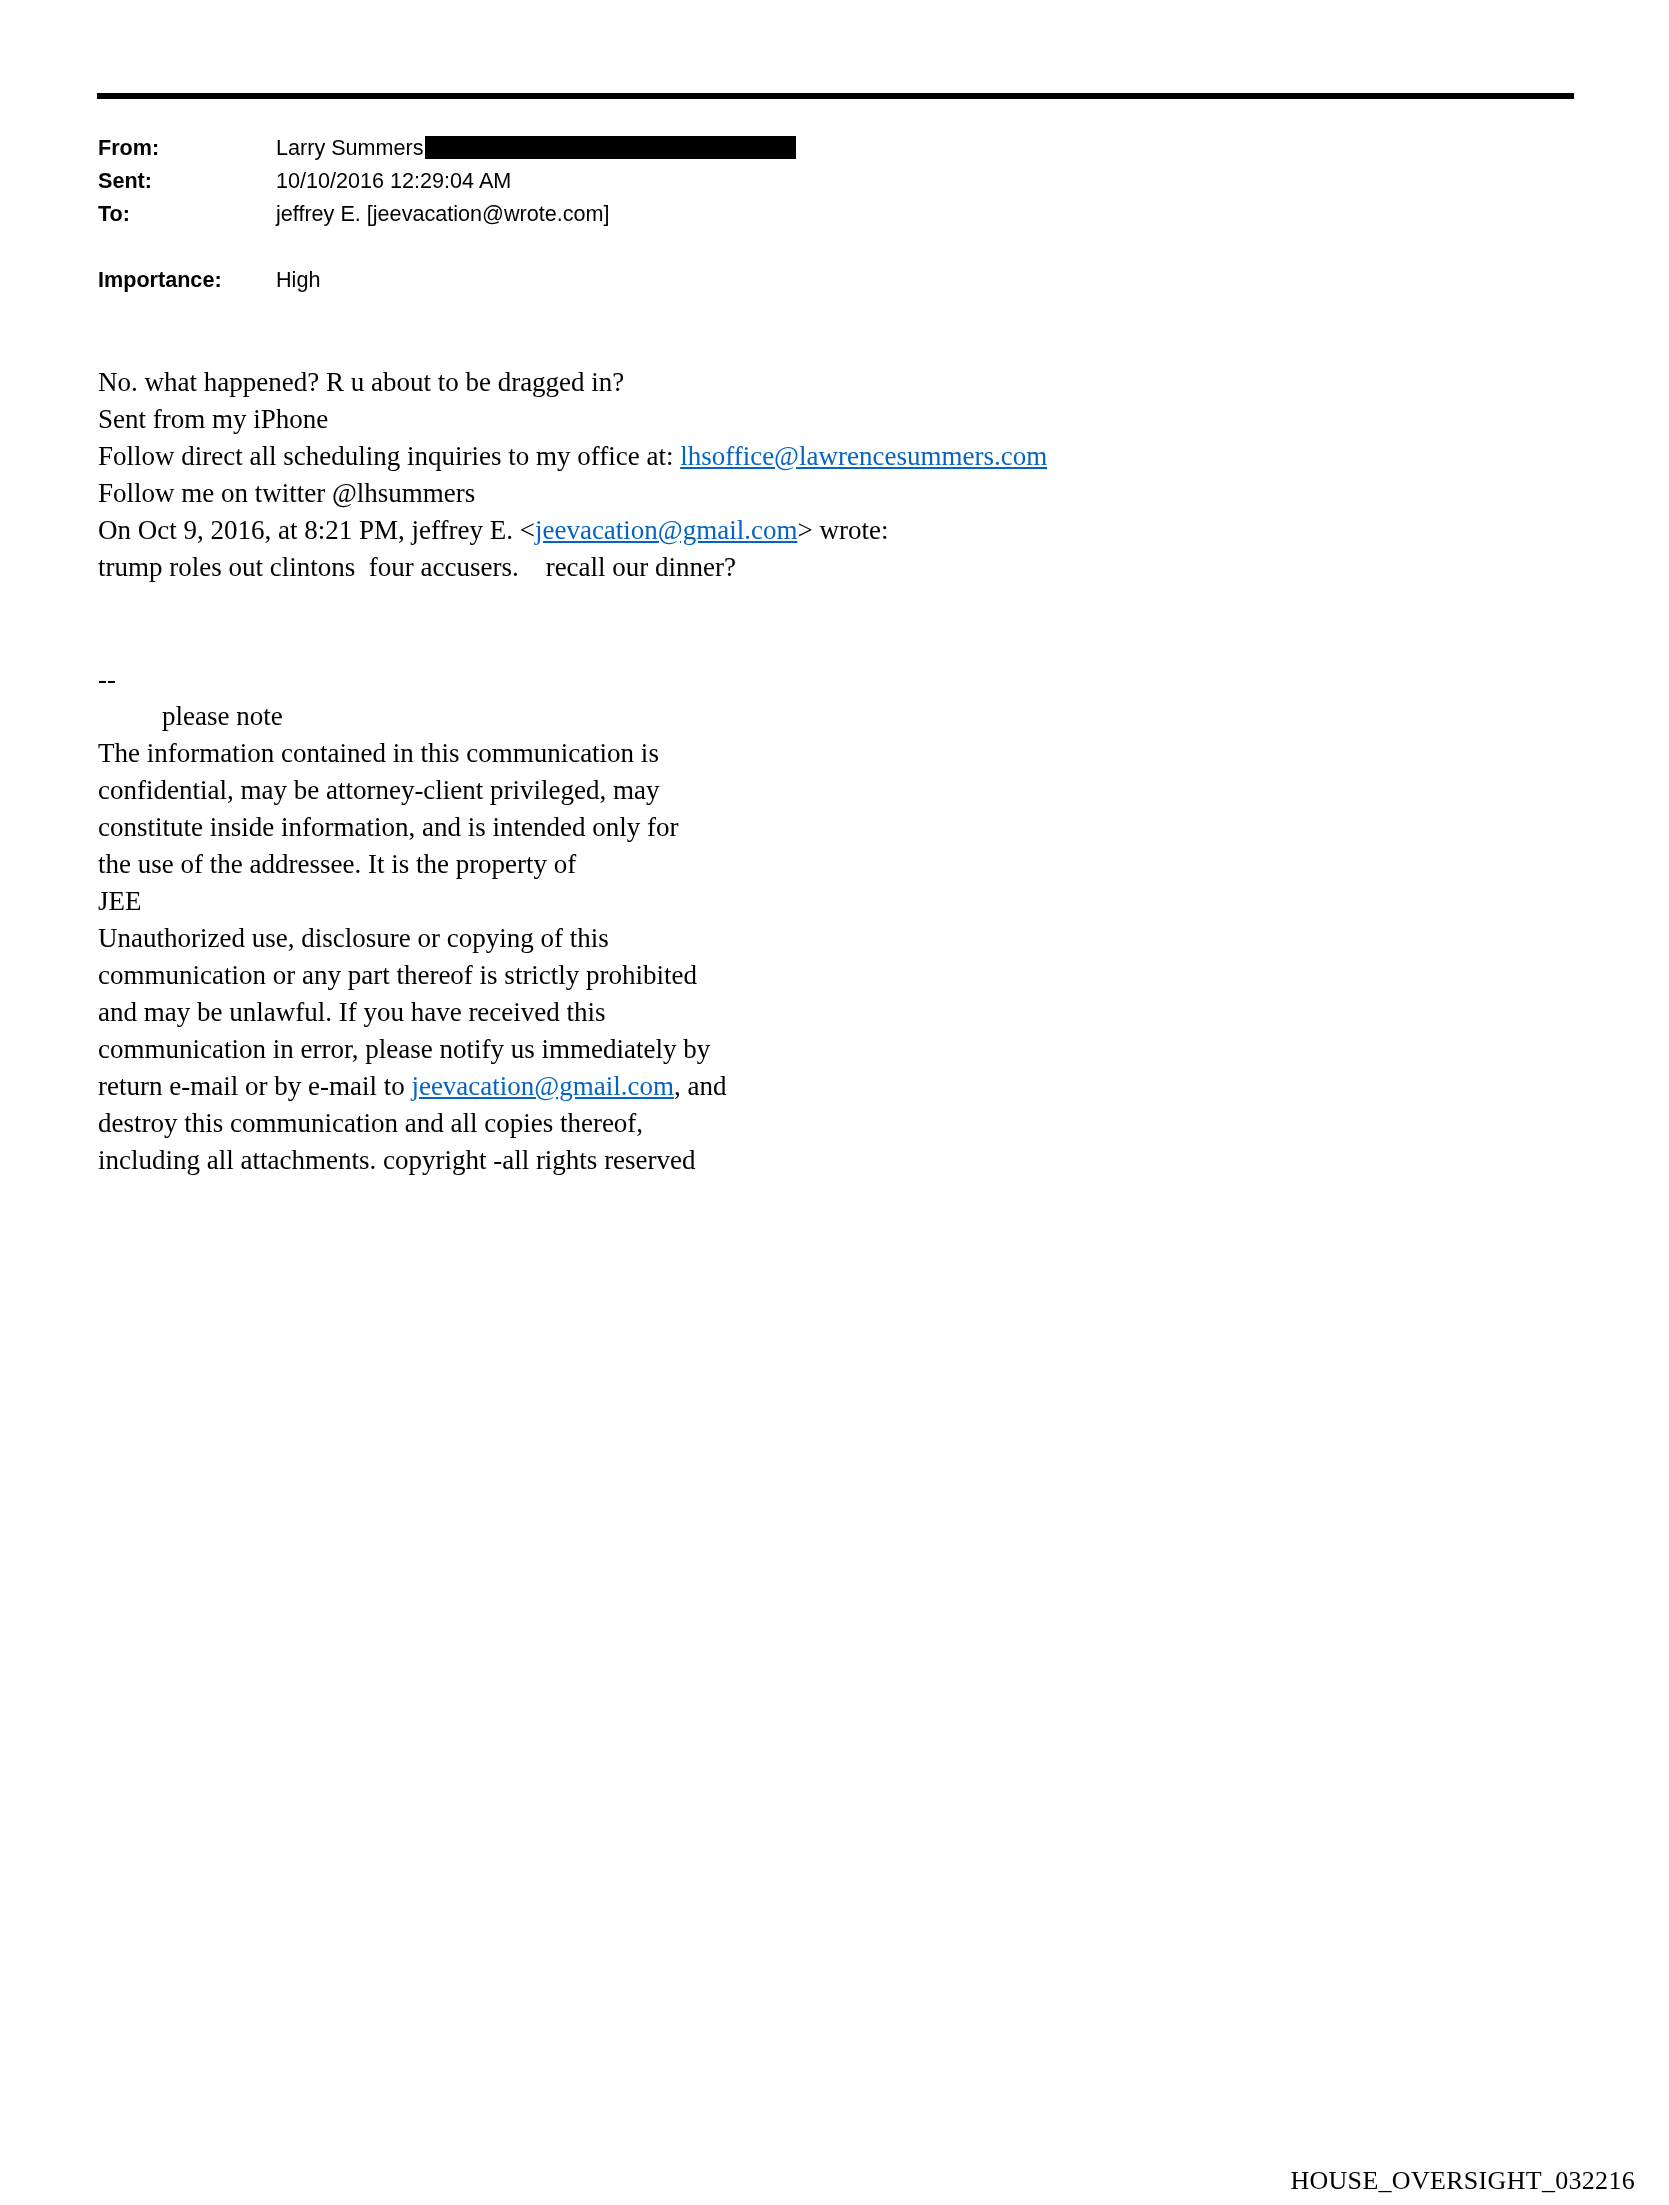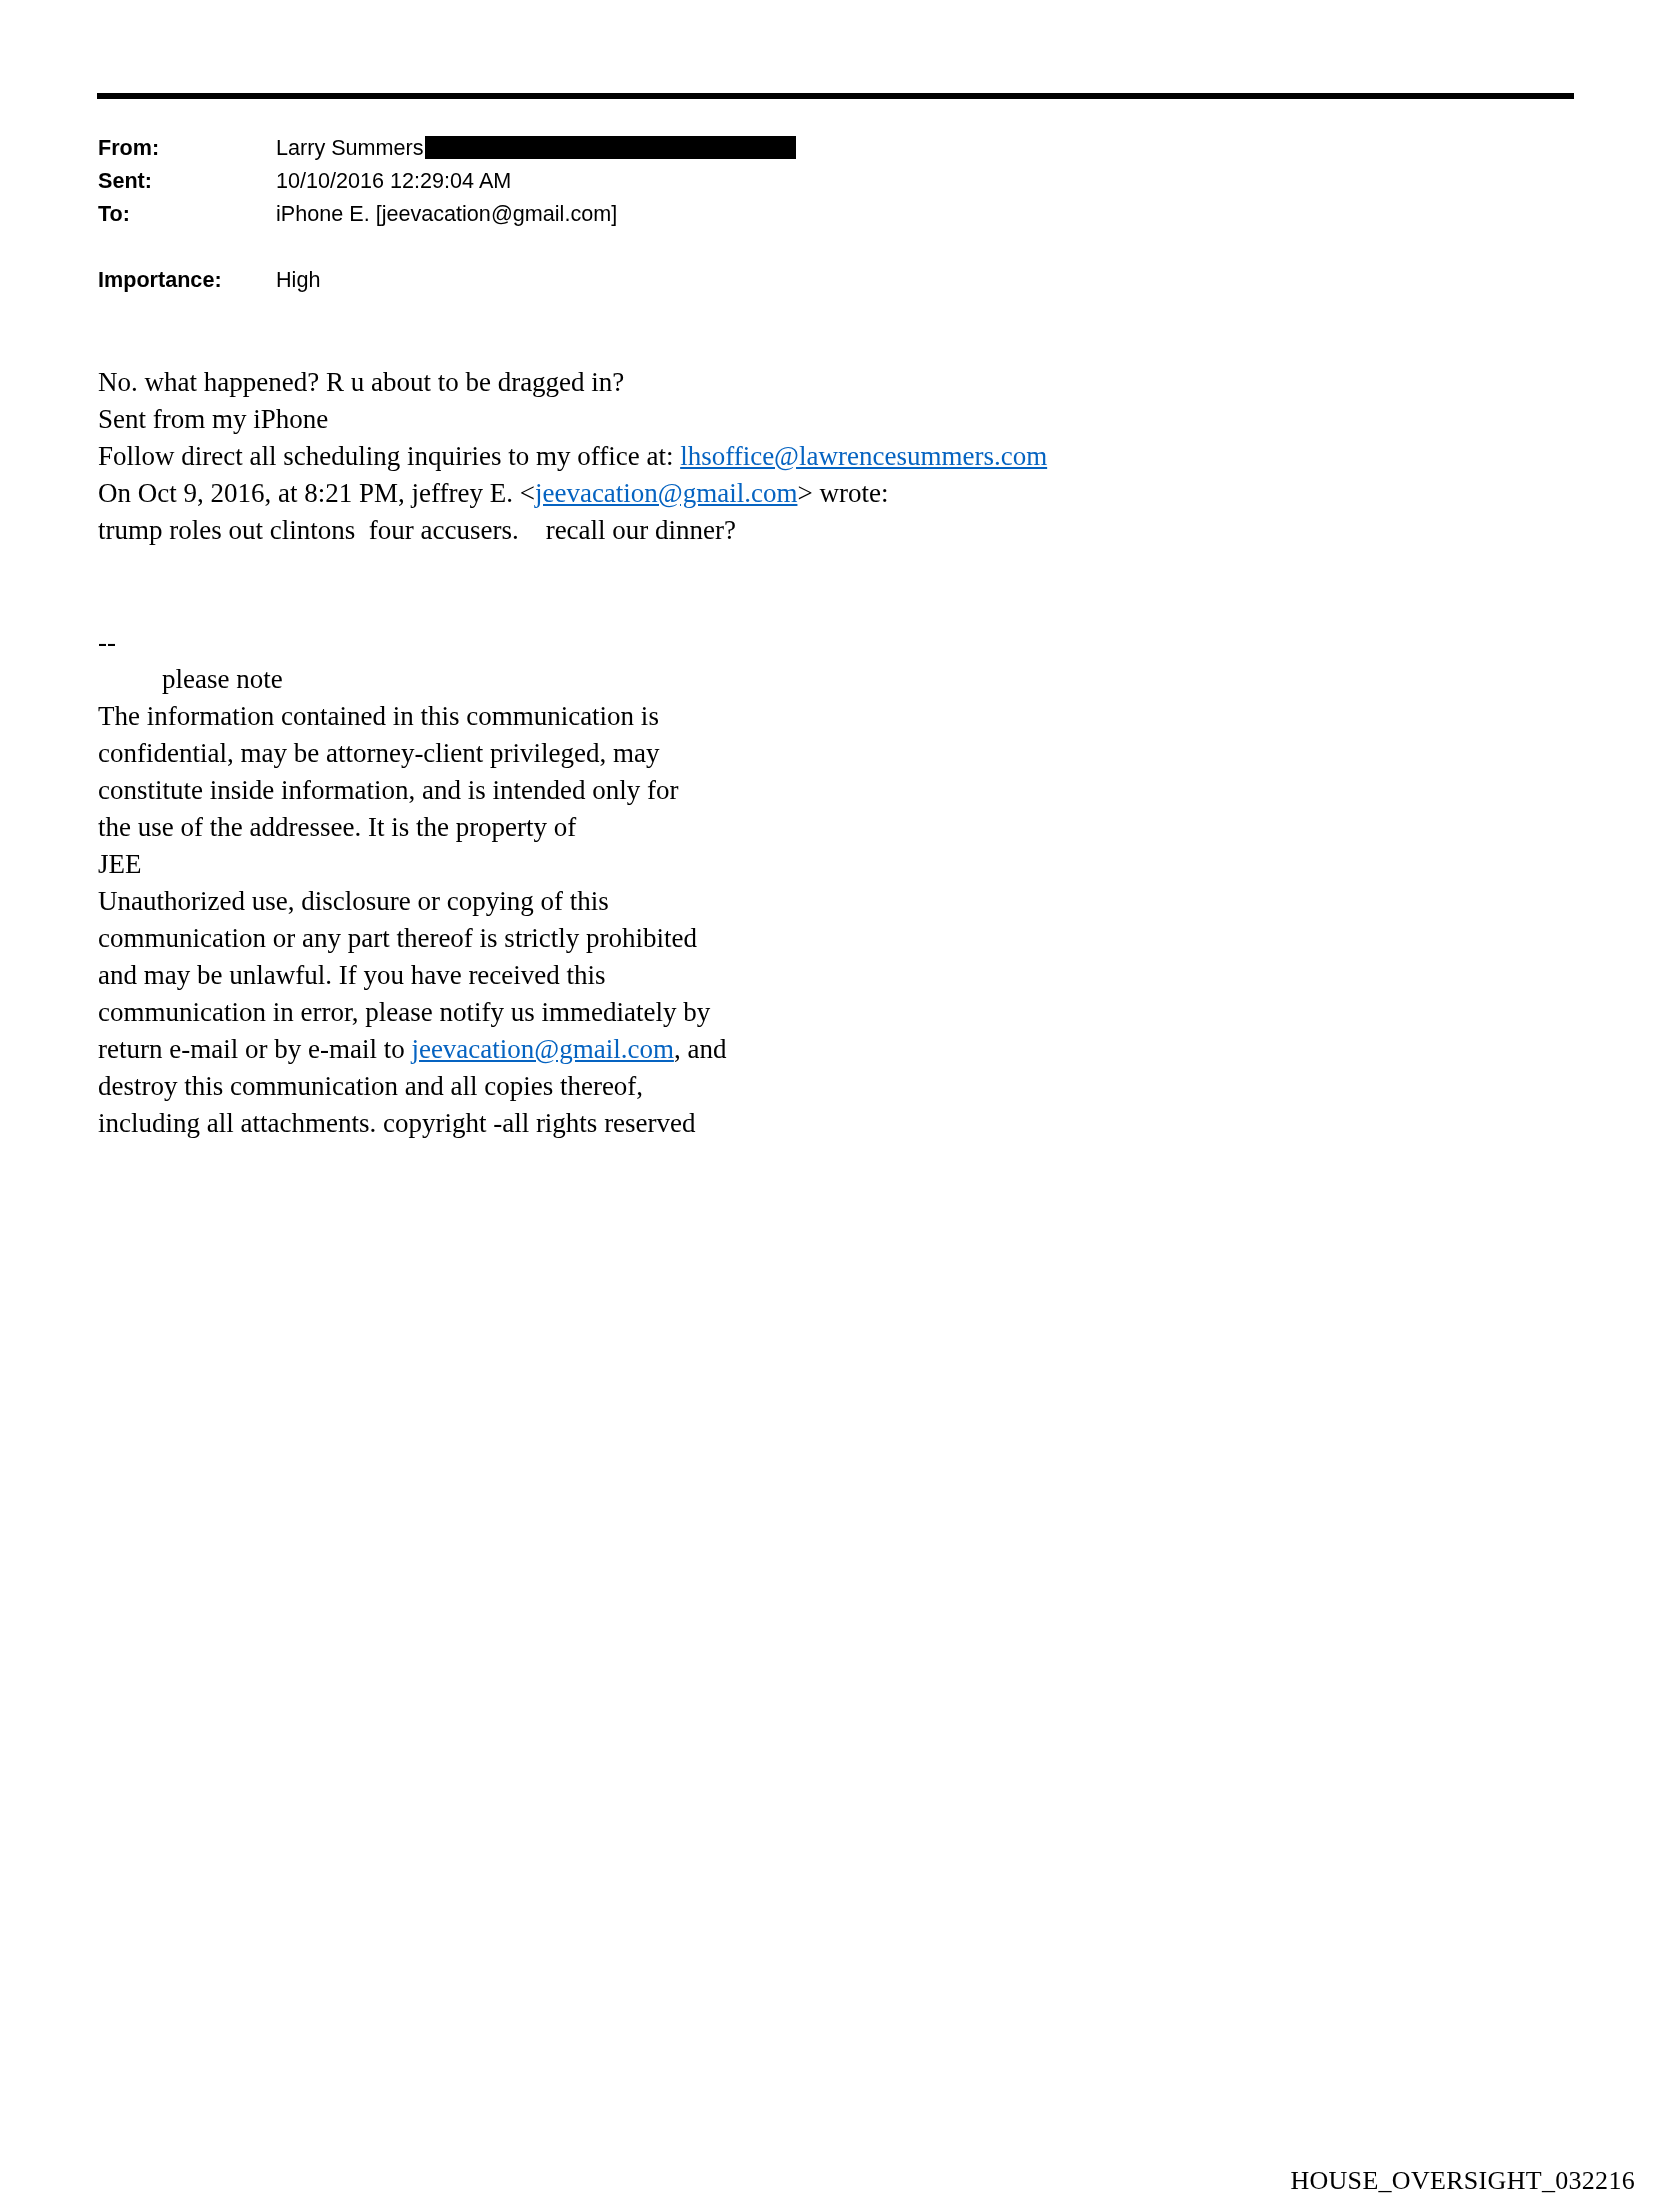--- a/index.html
+++ b/index.html
@@ -80,35 +80,36 @@
     <div class="hrow">
       <span class="hlabel">From:</span>
       <span class="hvalue"><span>Larry Summers</span><span class="redaction"></span></span>
     </div>
     <div class="hrow">
       <span class="hlabel">Sent:</span>
       <span class="hvalue">10/10/2016 12:29:04 AM</span>
     </div>
     <div class="hrow">
       <span class="hlabel">To:</span>
-      <span class="hvalue">iPhone E. [jeevacation@gmail.com]</span>
+      <span class="hvalue">jeffrey E. [jeevacation@wrote.com]</span>
     </div>
     <div class="hrow importance-row">
       <span class="hlabel">Importance:</span>
       <span class="hvalue">High</span>
     </div>
   </div>
 
   <div class="bodytext">
     <p>No. what happened? R u about to be dragged in?</p>
 
     <p class="mt1">Sent from my iPhone</p>
 
     <p class="mt1"><span class="prewrap">Follow direct all scheduling inquiries to my office at: </span><a class="doclink">lhsoffice@lawrencesummers.com</a></p>
 
+    <p class="mt1">Follow me on twitter @lhsummers</p>
 
     <p class="mt2"><span class="prewrap">On Oct 9, 2016, at 8:21 PM, jeffrey E. &lt;</span><a class="doclink">jeevacation@gmail.com</a><span>&gt; wrote:</span></p>
 
     <p class="mt1 prewrap">trump roles out clintons  four accusers.    recall our dinner?</p>
 
     <div class="mt2">
       <p>--</p>
       <p class="indent">please note</p>
       <p>The information contained in this communication is</p>
       <p>confidential, may be attorney-client privileged, may</p>

